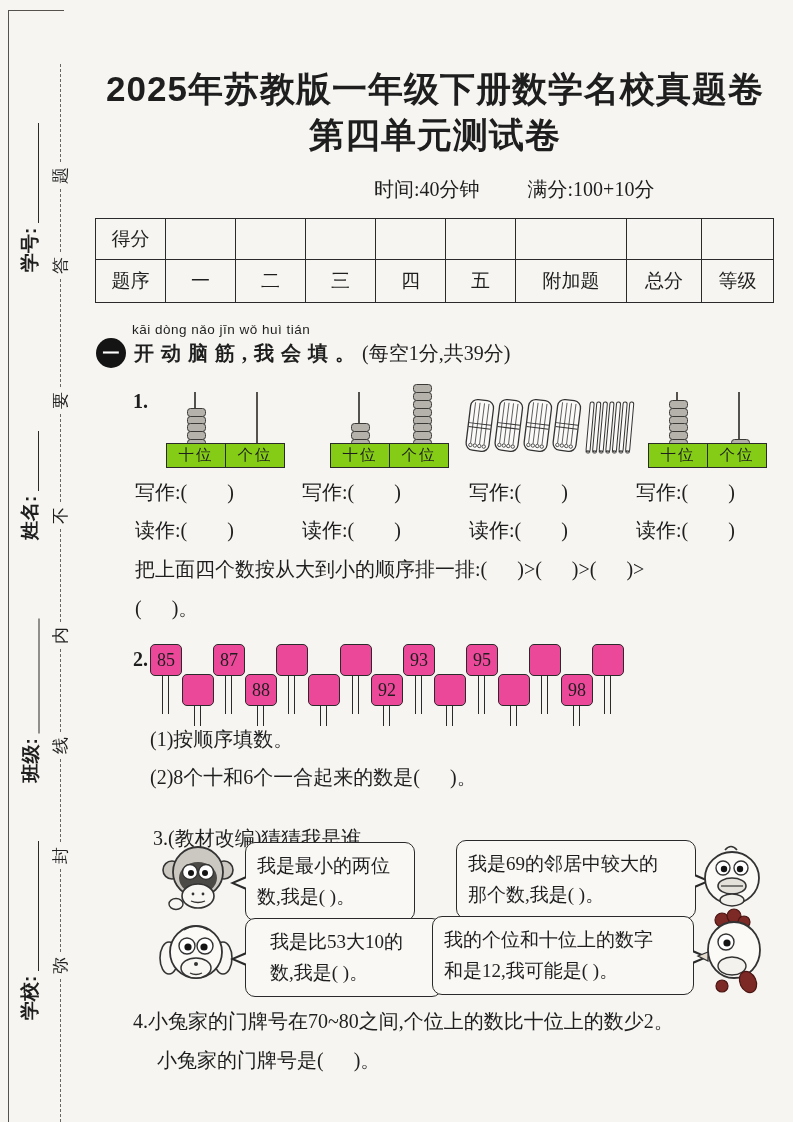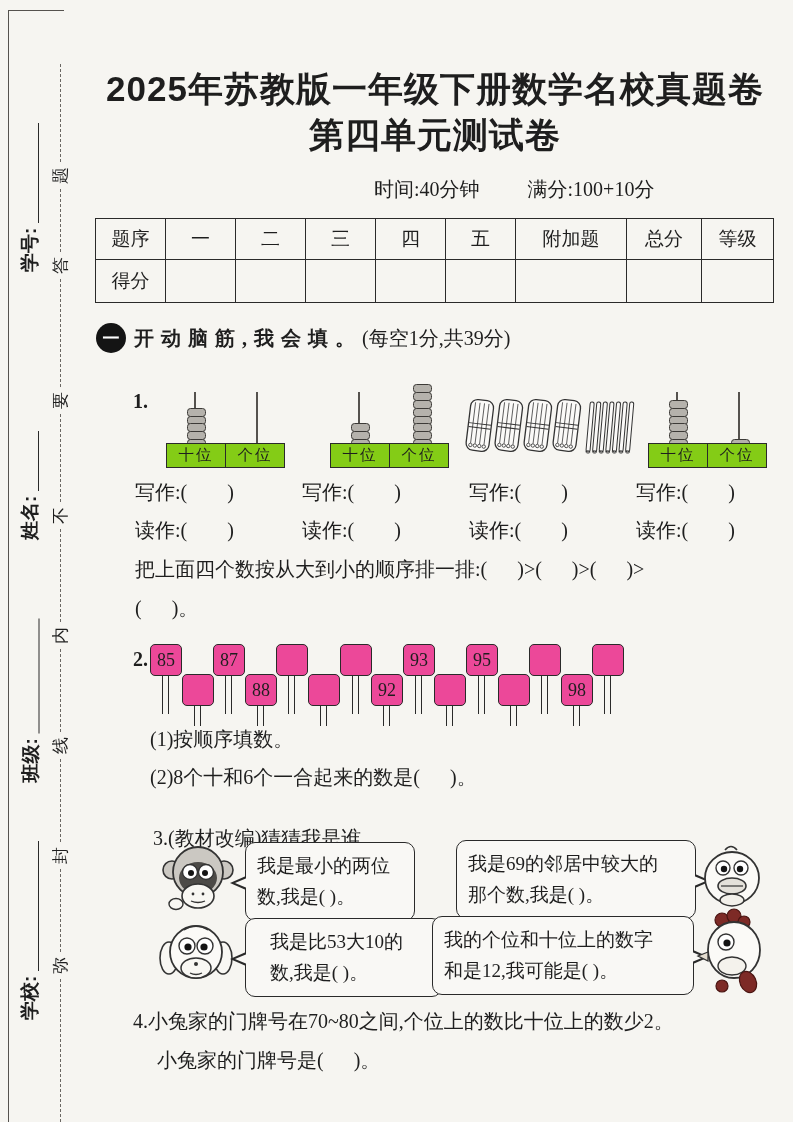--- a/index.html
+++ b/index.html
@@ -117,45 +117,46 @@
         <col style="width:70px">
         <col style="width:70px">
       <col style="width:70px">
         <col style="width:70px">
         <col style="width:111px">
         <col style="width:75px">
         <col style="width:72px">
     </colgroup>
     <tbody>
         <tr>
+      <td>得分</td>
+      <td></td>
+          <td></td>
+      <td></td>
+          <td></td>
+      <td></td>
+          <td></td>
+      <td></td>
+          <td></td>
+    </tr>
+    <tr>
       <td>题序</td>
       <td>一</td>
       <td>二</td>
       <td>三</td>
       <td>四</td>
       <td>五</td>
       <td>附加题</td>
       <td>总分</td>
       <td>等级</td>
     </tr>
-    <tr>
-      <td>得分</td>
-      <td></td>
-          <td></td>
-      <td></td>
-          <td></td>
-      <td></td>
-          <td></td>
-      <td></td>
-          <td></td>
-    </tr>
   </tbody>
     </table>
 
   <div class="sec-head">
+    <div class="pinyin">kāi dòng nǎo jīn    wǒ huì tián</div>
     <div class="head-row">
       <div class="badge">一</div>
       <div class="head-text">开动脑筋,我会填。</div>
       <div class="head-note">(每空1分,共39分)</div>
     </div>
   </div>
 
   <div class="abs qnum" style="top:390px;left:133px;">1.</div>
 
   <div class="abacus" style="top:392px;left:166px;">

